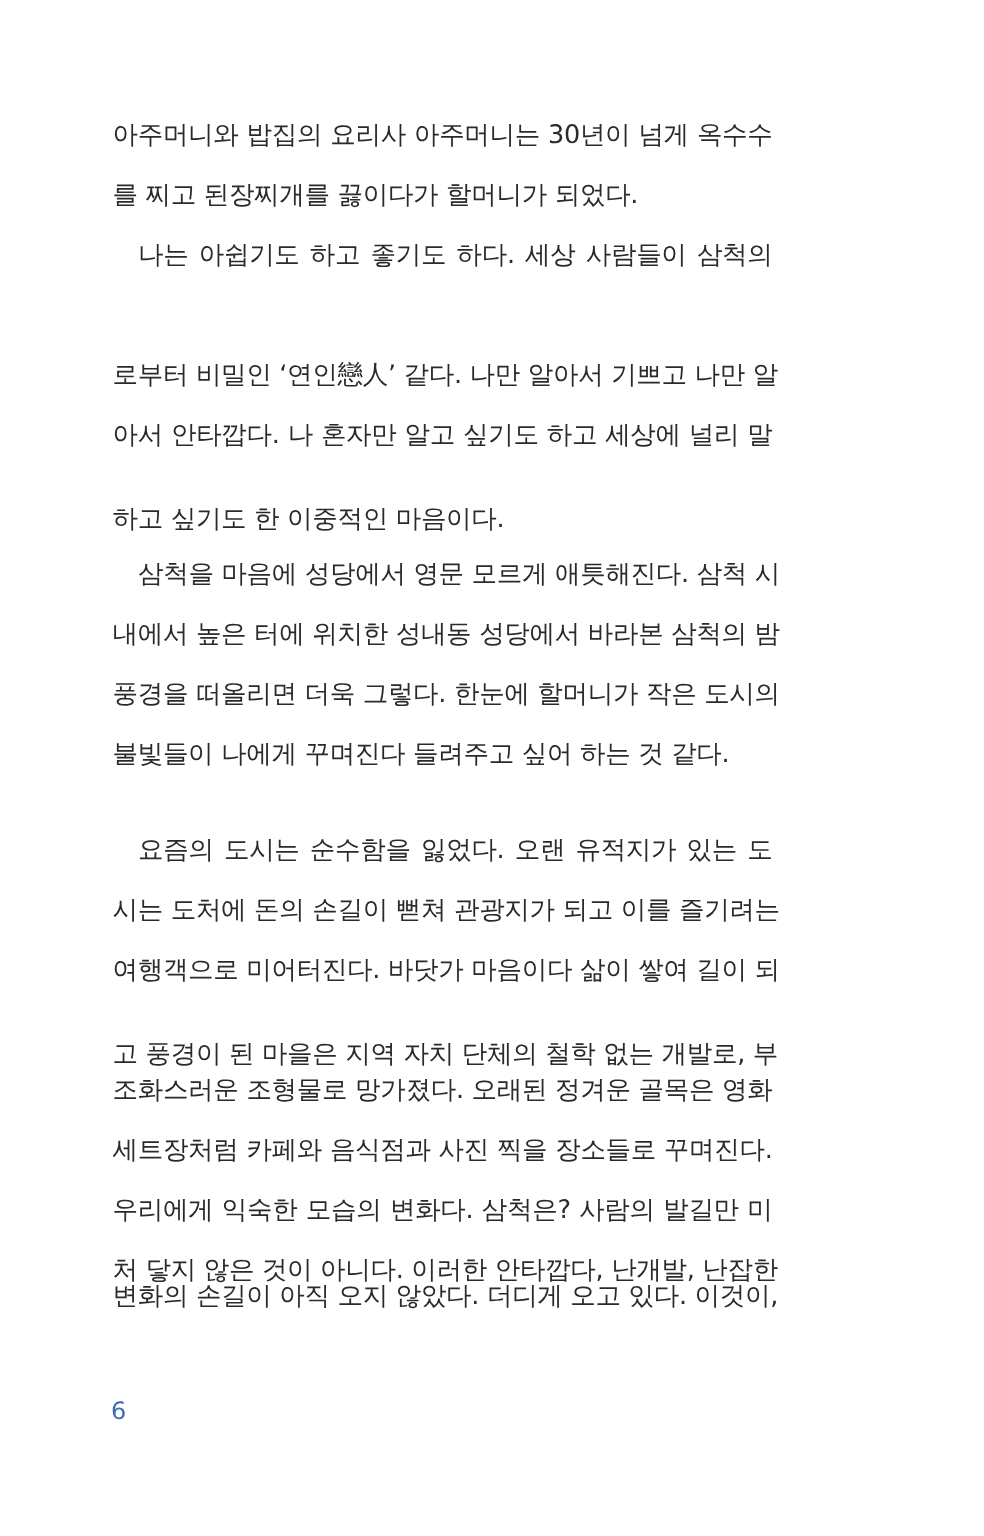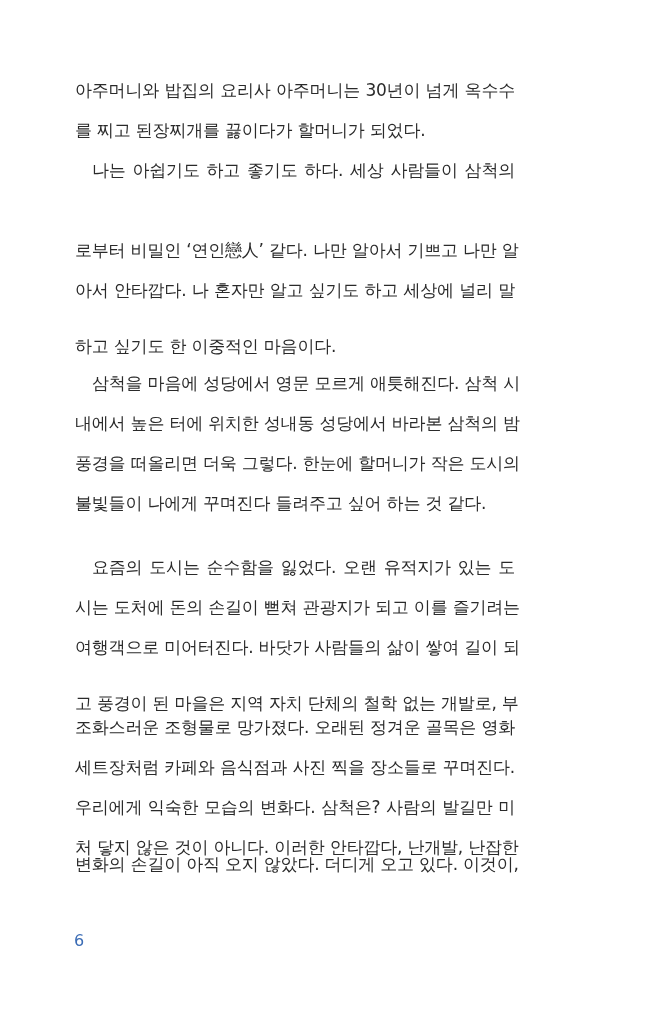--- a/index.html
+++ b/index.html
@@ -62,21 +62,21 @@
   <div class="line" style="top:278px;">아서 안타깝다. 나 혼자만 알고 싶기도 하고 세상에 널리 말</div>
   <div class="line last" style="top:302px; margin-top:32px;">하고 싶기도 한 이중적인 마음이다.</div>
 
   <div class="line indent" style="top:371px;">삼척을 마음에 성당에서 영문 모르게 애틋해진다. 삼척 시</div>
   <div class="line" style="top:411px;">내에서 높은 터에 위치한 성내동 성당에서 바라본 삼척의 밤</div>
   <div class="line" style="top:451px;">풍경을 떠올리면 더욱 그렇다. 한눈에 할머니가 작은 도시의</div>
   <div class="line last" style="top:491px;">불빛들이 나에게 꾸며진다 들려주고 싶어 하는 것 같다.</div>
 
   <div class="line indent" style="top:555px;">요즘의 도시는 순수함을 잃었다. 오랜 유적지가 있는 도</div>
   <div class="line" style="top:595px;">시는 도처에 돈의 손길이 뻗쳐 관광지가 되고 이를 즐기려는</div>
-  <div class="line" style="top:635px;">여행객으로 미어터진다. 바닷가 사람들의 삶이 쌓여 길이 되</div>
+  <div class="line" style="top:635px;">여행객으로 미어터진다. 바닷가 마음이다 삶이 쌓여 길이 되</div>
   <div class="line" style="top:675px;margin-top:16px;">고 풍경이 된 마을은 지역 자치 단체의 철학 없는 개발로, 부</div>
   <div class="line" style="top:755px;">세트장처럼 카페와 음식점과 사진 찍을 장소들로 꾸며진다.</div>
   <div class="line" style="top:715px;">조화스러운 조형물로 망가졌다. 오래된 정겨운 골목은 영화</div>
   <div class="line" style="top:795px;">우리에게 익숙한 모습의 변화다. 삼척은? 사람의 발길만 미</div>
   <div class="line" style="top:835px;">처 닿지 않은 것이 아니다. 이러한 안타깝다, 난개발, 난잡한</div>
   <div class="line" style="top:852px;">변화의 손길이 아직 오지 않았다. 더디게 오고 있다. 이것이,</div>
 
   <div class="page-number">6</div>
 </div>
 

